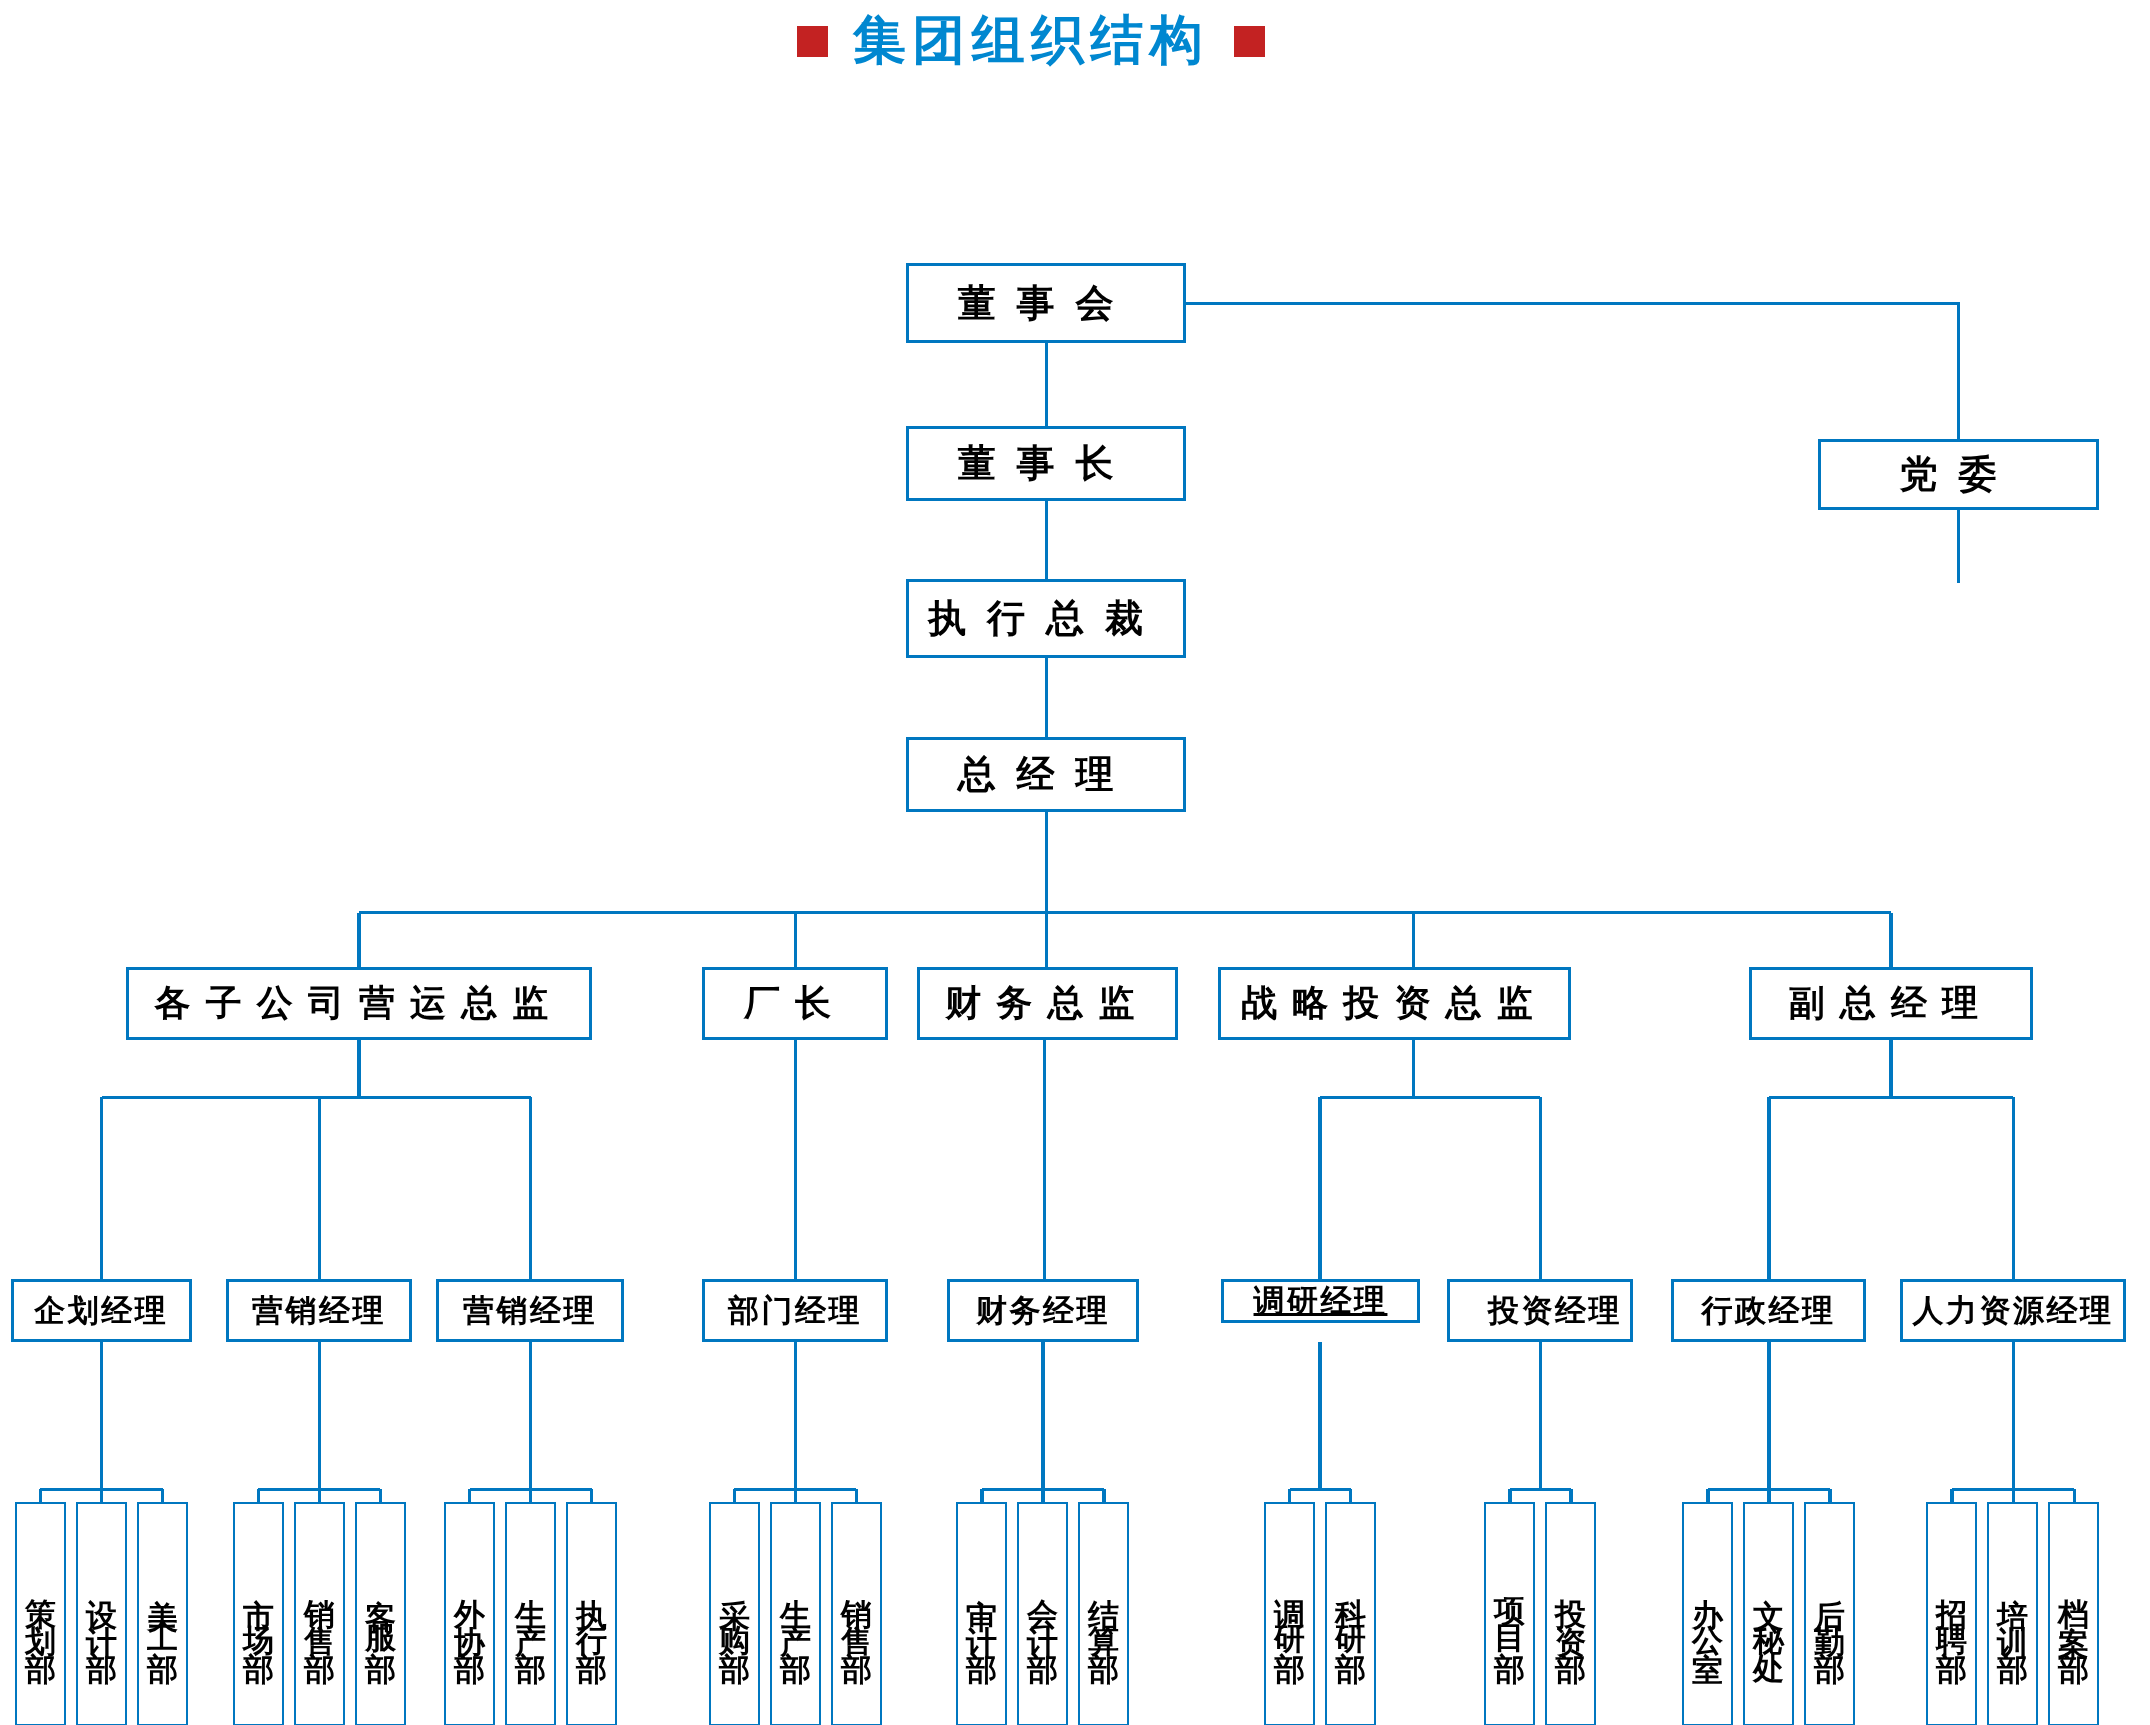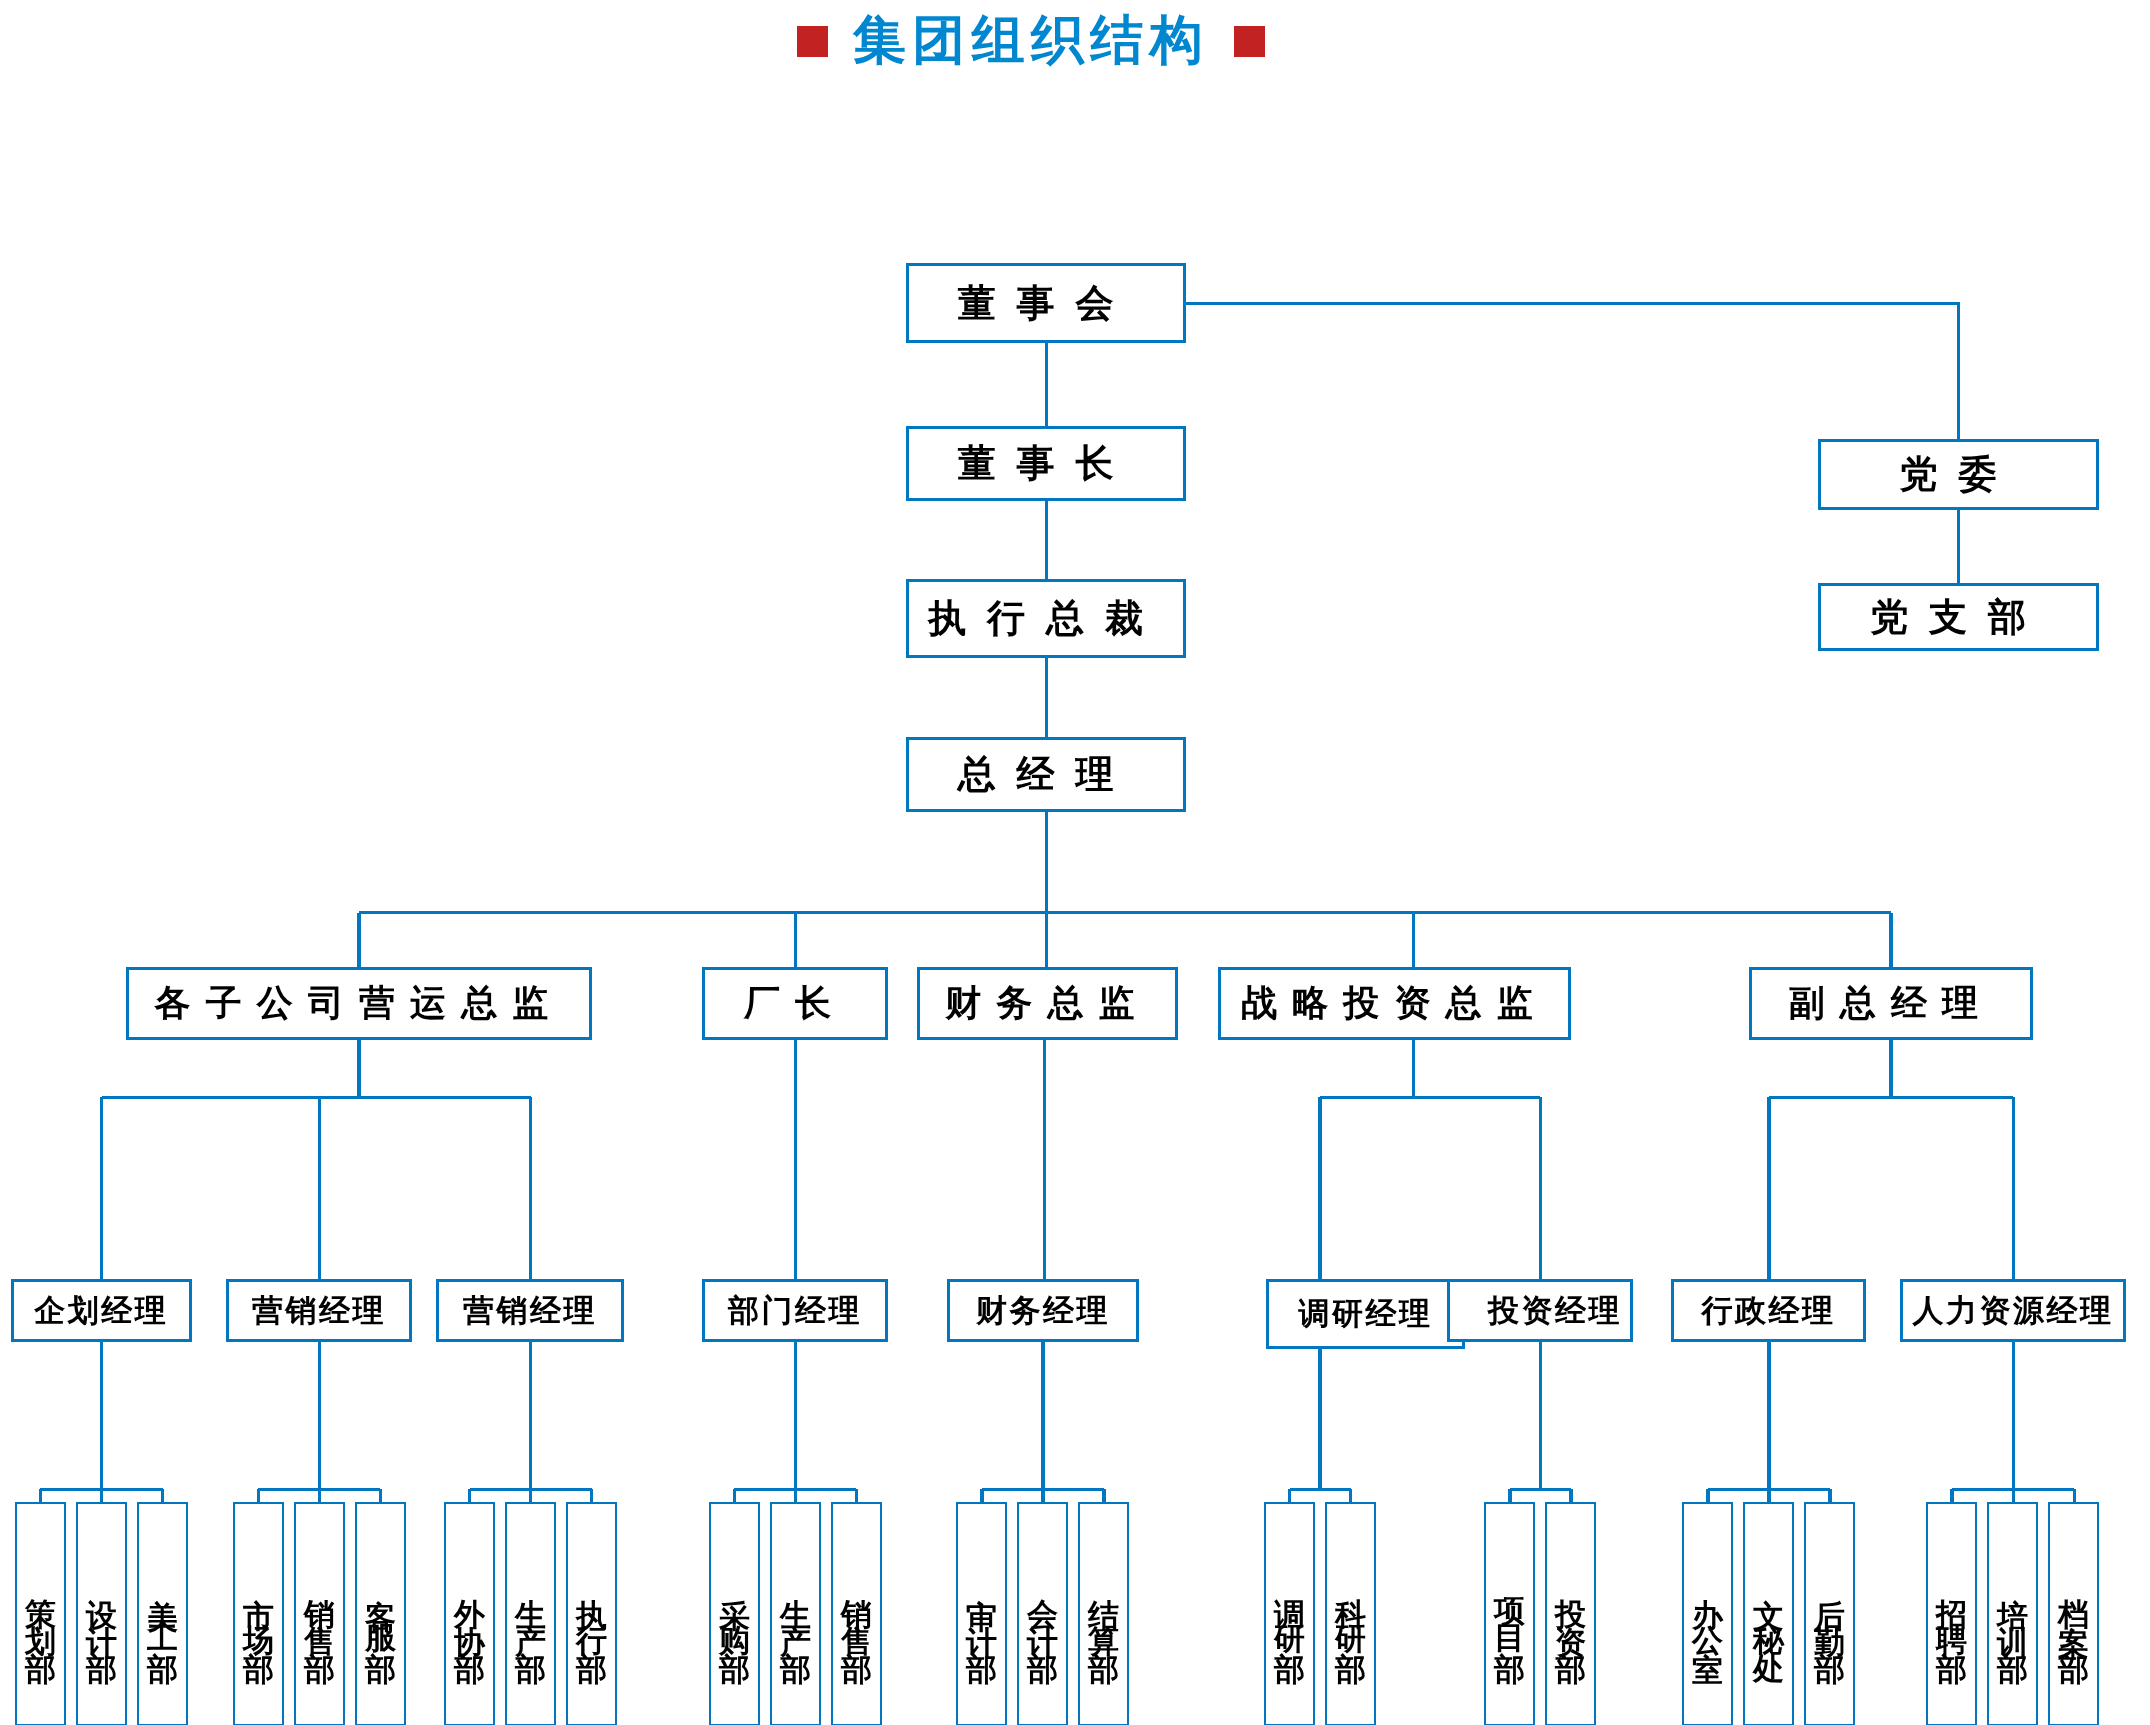--- a/index.html
+++ b/index.html
@@ -143,34 +143,33 @@
     <span class="tt">集团组织结构</span>
     <span class="sq"></span>
   </div>
 
   <div class="box lv1" style="left:906px;top:263px;width:280px;height:80px;">董事会</div>
   <div class="box lv1" style="left:906px;top:426px;width:280px;height:75px;text-align:center;">董事长</div>
   <div class="box lv1" style="left:906px;top:579px;width:280px;height:79px;">执行总裁</div>
   <div class="box lv1" style="left:906px;top:737px;width:280px;height:75px;">总经理</div>
 
   <div class="box lv1" style="left:1818px;top:439px;width:281px;height:71px;">党委</div>
-  <div class="box lv1" style="left:1818px;top:583px;width:281px;height:68px;">党支部</div>
 
   <div class="box lv2" style="left:126px;top:967px;width:466px;height:73px;">各子公司营运总监</div>
   <div class="box lv2" style="left:702px;top:967px;width:186px;height:73px;">厂长</div>
   <div class="box lv2" style="left:917px;top:967px;width:261px;height:73px;">财务总监</div>
   <div class="box lv2" style="left:1218px;top:967px;width:353px;height:73px;">战略投资总监</div>
   <div class="box lv2" style="left:1749px;top:967px;width:284px;height:73px;">副总经理</div>
 
   <div class="box lv3" style="left:10.7px;top:1279px;width:181px;height:63px;">企划经理</div>
   <div class="box lv3" style="left:226px;top:1279px;width:186px;height:63px;">营销经理</div>
   <div class="box lv3" style="left:436px;top:1279px;width:188px;height:63px;">营销经理</div>
   <div class="box lv3" style="left:702px;top:1279px;width:186px;height:63px;">部门经理</div>
   <div class="box lv3" style="left:947px;top:1279px;width:192px;height:63px;">财务经理</div>
-  <div class="box lv3" style="left:1266px;top:1279px;width:199px;height:70px;">调研经理</div>
+  <div class="box lv3" style="left:1221px;top:1279px;width:199px;height:44px;text-decoration:underline;">调研经理</div>
   <div class="box lv3" style="left:1447px;top:1279px;width:186px;height:63px;padding-left:30px;">投资经理</div>
   <div class="box lv3" style="left:1671px;top:1279px;width:195px;height:63px;">行政经理</div>
   <div class="box lv3" style="left:1900px;top:1279px;width:226px;height:63px;">人力资源经理</div>
 
   <div class="dept" style="left:15px;top:1502px;">
     <span class="v">策划部</span>
     </div>
   <div class="dept" style="left:76px;top:1502px;">
     <span class="v">设计部</span>
     </div>

